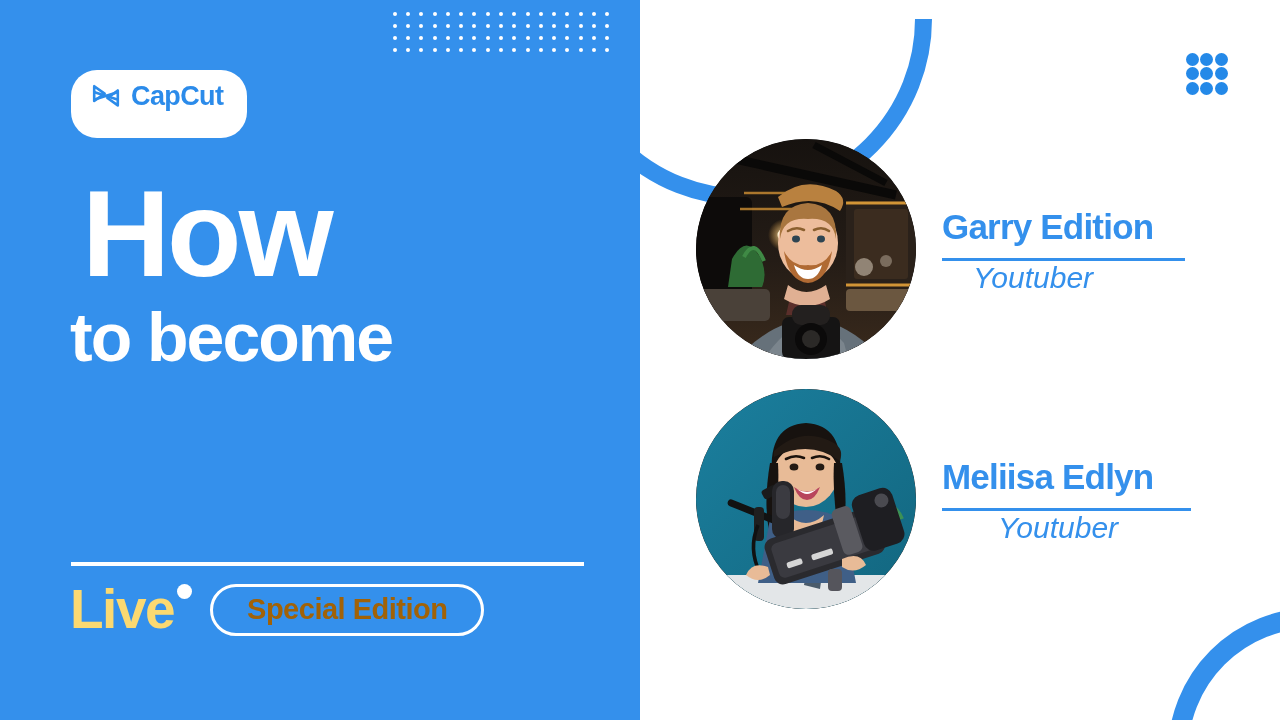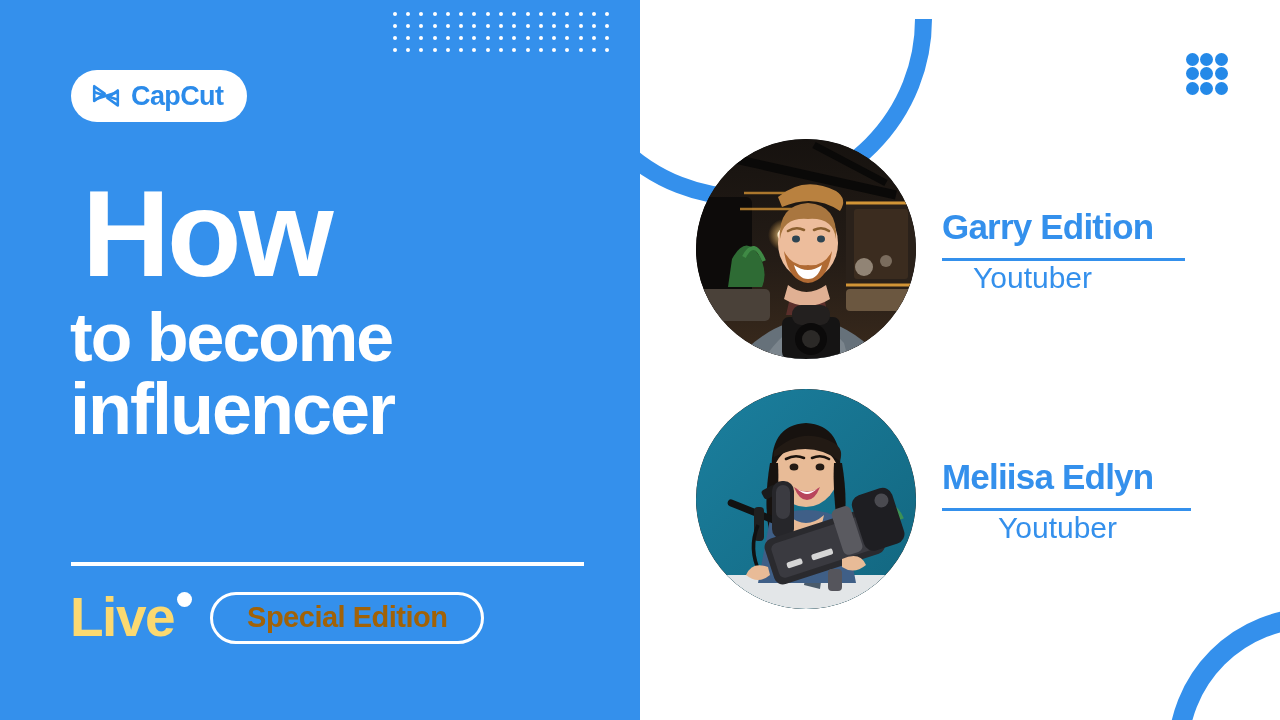--- a/index.html
+++ b/index.html
@@ -48,21 +48,21 @@
   }
   .arc-bottom{
     position:absolute;left:1168px;top:608px;width:250px;height:250px;
     border:20px solid #3490ec;border-radius:50%;
     z-index:2;
   }
 
   
   .logo-pill{
     position:absolute;left:71px;top:70px;
-    height:52px;padding:0 24px 0 20px;
+    height:52px;padding:0 24px 16px 20px;
     background:#ffffff;border-radius:26px;
     display:flex;align-items:center;gap:10px;
     z-index:5;
   }
   .logo-mark{width:30px;height:24px;flex:0 0 auto;display:block;}
   .logo-text{
     font-size:27px;font-weight:700;color:#2b8bea;
     letter-spacing:-0.6px;line-height:1;
     font-family:"Liberation Sans", sans-serif;
   }
@@ -86,21 +86,21 @@
   }
 
   .divider{
     position:absolute;left:71px;top:562px;width:513px;height:4px;
     background:#ffffff;z-index:5;
   }
 
   
   .live-row{
     position:absolute;left:70px;top:582px;z-index:5;
-    display:flex;align-items:center;gap:22px;margin-top:8px;
+    display:flex;align-items:center;gap:22px;
   }
   .live-word{
     position:relative;
     font-size:55px;font-weight:700;color:#fbd971;
     letter-spacing:-1.5px;line-height:1;padding-right:14px;
   }
   .live-dot{
     position:absolute;right:-4px;top:2px;
     width:15px;height:15px;border-radius:50%;background:#ffffff;
   }
@@ -128,21 +128,21 @@
 
   .speaker-info{margin-left:26px;padding-top:4px;}
   .speaker-name{
     font-size:35px;font-weight:700;color:#3490ec;
     letter-spacing:-0.8px;line-height:1.1;white-space:nowrap;
   }
   .name-rule{height:3px;background:#3490ec;margin-top:11px;}
   .rule-1{width:243px;}
   .rule-2{width:249px;}
   .speaker-role{
-    font-size:30px;font-weight:400;color:#3490ec;
+    font-size:30px;font-style:italic;font-weight:400;color:#3490ec;
     line-height:1.1;margin-top:0;white-space:nowrap;
   }
   .role-1{margin-left:31px;}
   .role-2{margin-left:56px;}
 </style>
 </head>
 <body>
 
 <div class="stage">
 
@@ -242,21 +242,20 @@
         <path d="M4.4 8.4 L25.6 15.2" fill="none" stroke="#2b8bea" stroke-width="2.6" stroke-linecap="round"></path>
         <path d="M4.4 15.2 L25.6 8.4" fill="none" stroke="#2b8bea" stroke-width="2.6" stroke-linecap="round"></path>
       </svg>
     </span>
     <span class="logo-text">CapCut</span>
   </div>
 
   <div class="headline">
     <div class="hl-1">How</div>
     <div class="hl-2">to become</div>
-    <div class="hl-3">influencer</div>
   </div>
 
   <div class="divider"></div>
 
   <div class="live-row">
     <div class="live-word">
       <span>Live</span>
       <span class="live-dot"></span>
     </div>
     <div class="pill-special">

